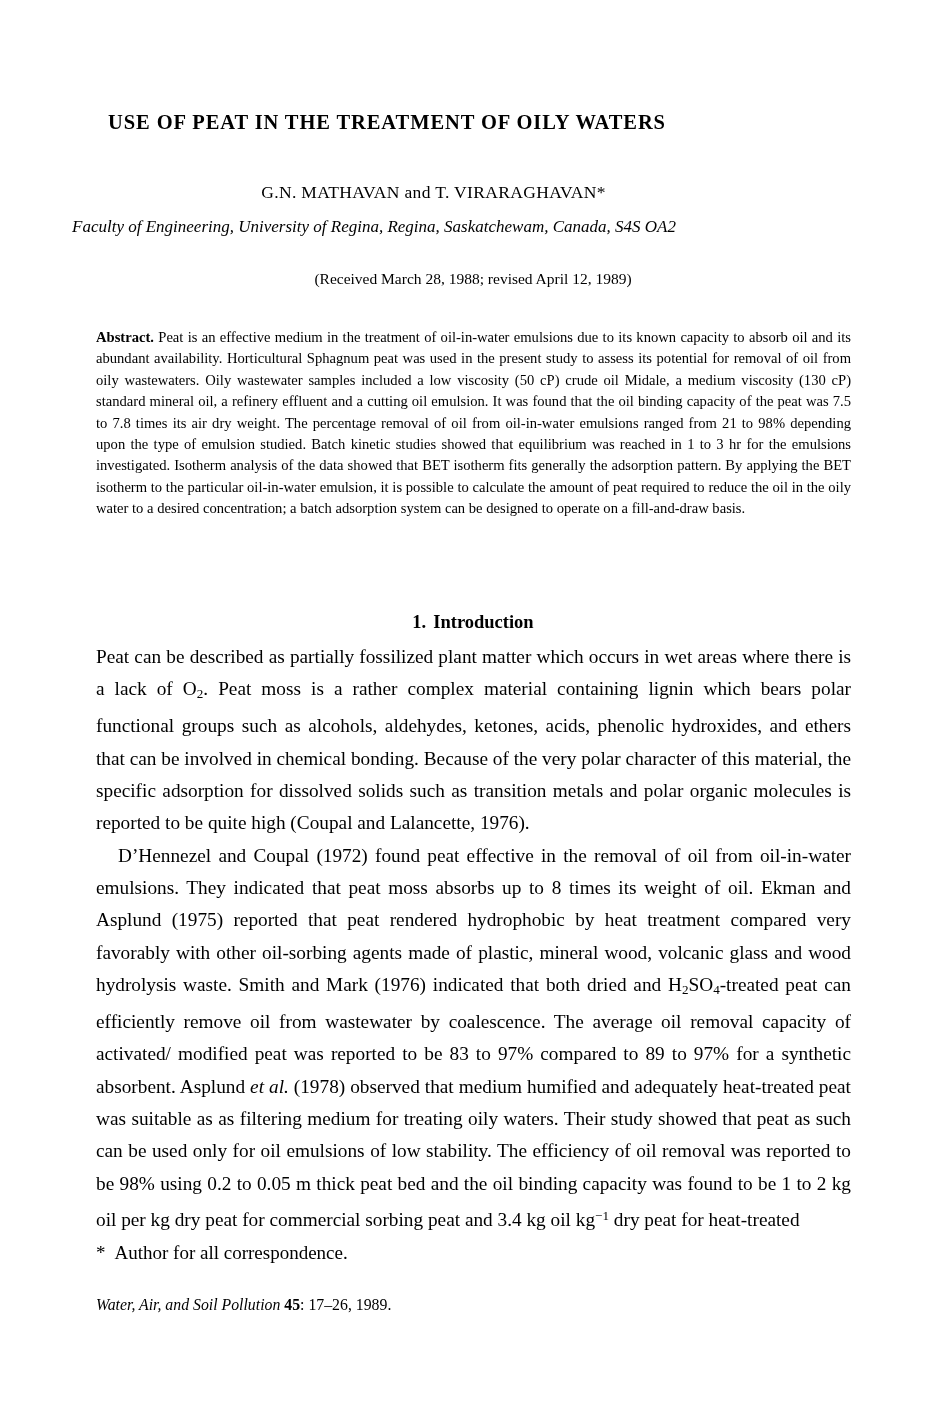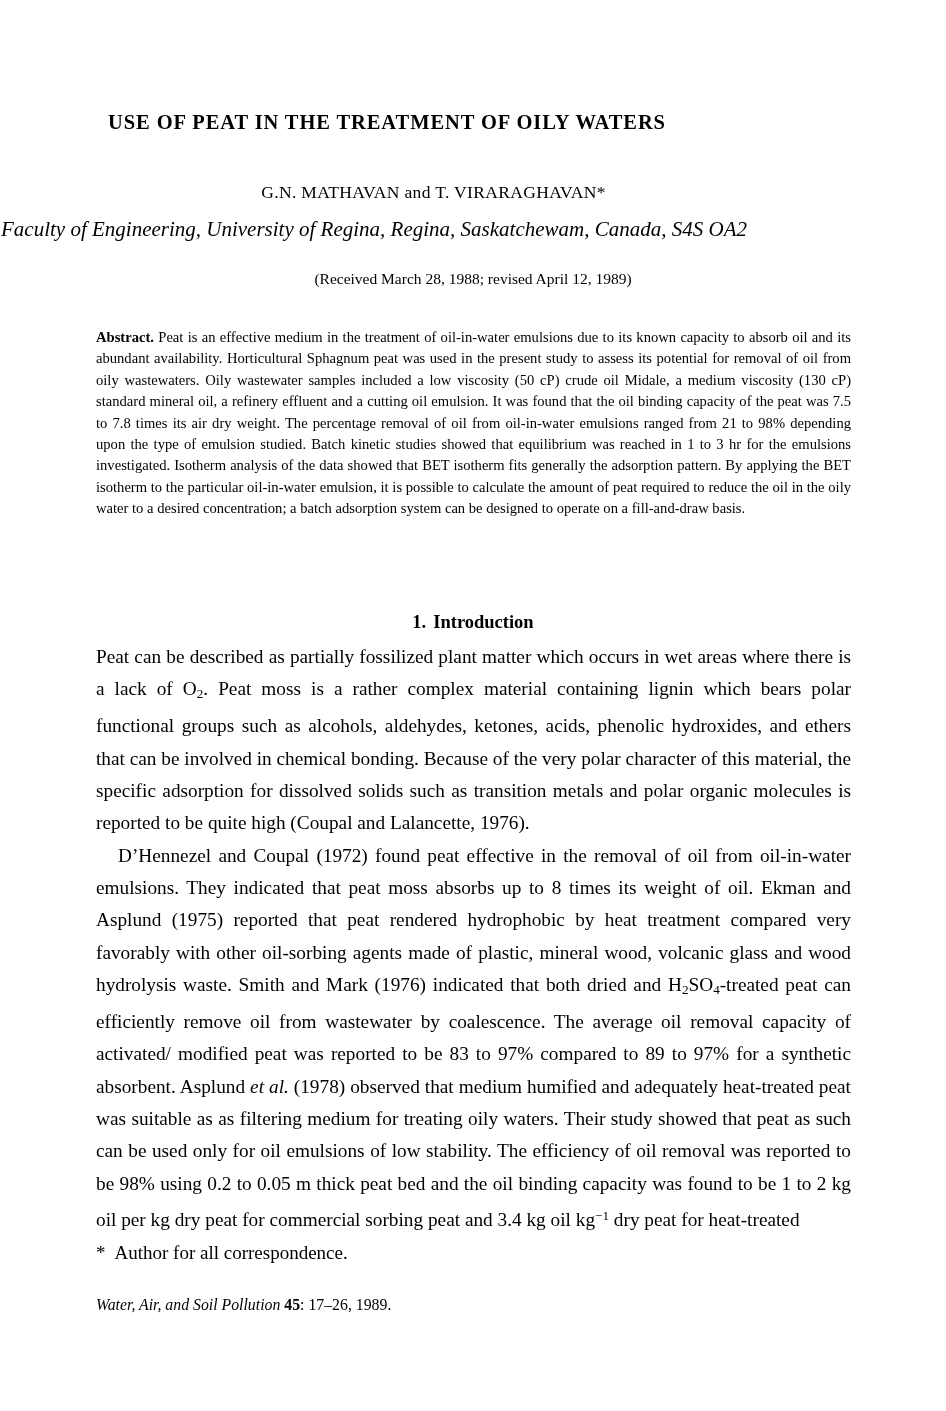--- a/index.html
+++ b/index.html
@@ -47,21 +47,21 @@
     text-align: center;
     font-size: 17.5px;
     letter-spacing: 0.35px;
   }
   .affiliation {
     position: absolute;
     left: 0;
     top: 217px;
     width: 748px;
     text-align: center;
-    font-size: 21px;
+    font-size: 17px;
     font-style: italic;
   }
   .received {
     position: absolute;
     left: 0;
     top: 270px;
     width: 946px;
     text-align: center;
     font-size: 15.5px;
   }

